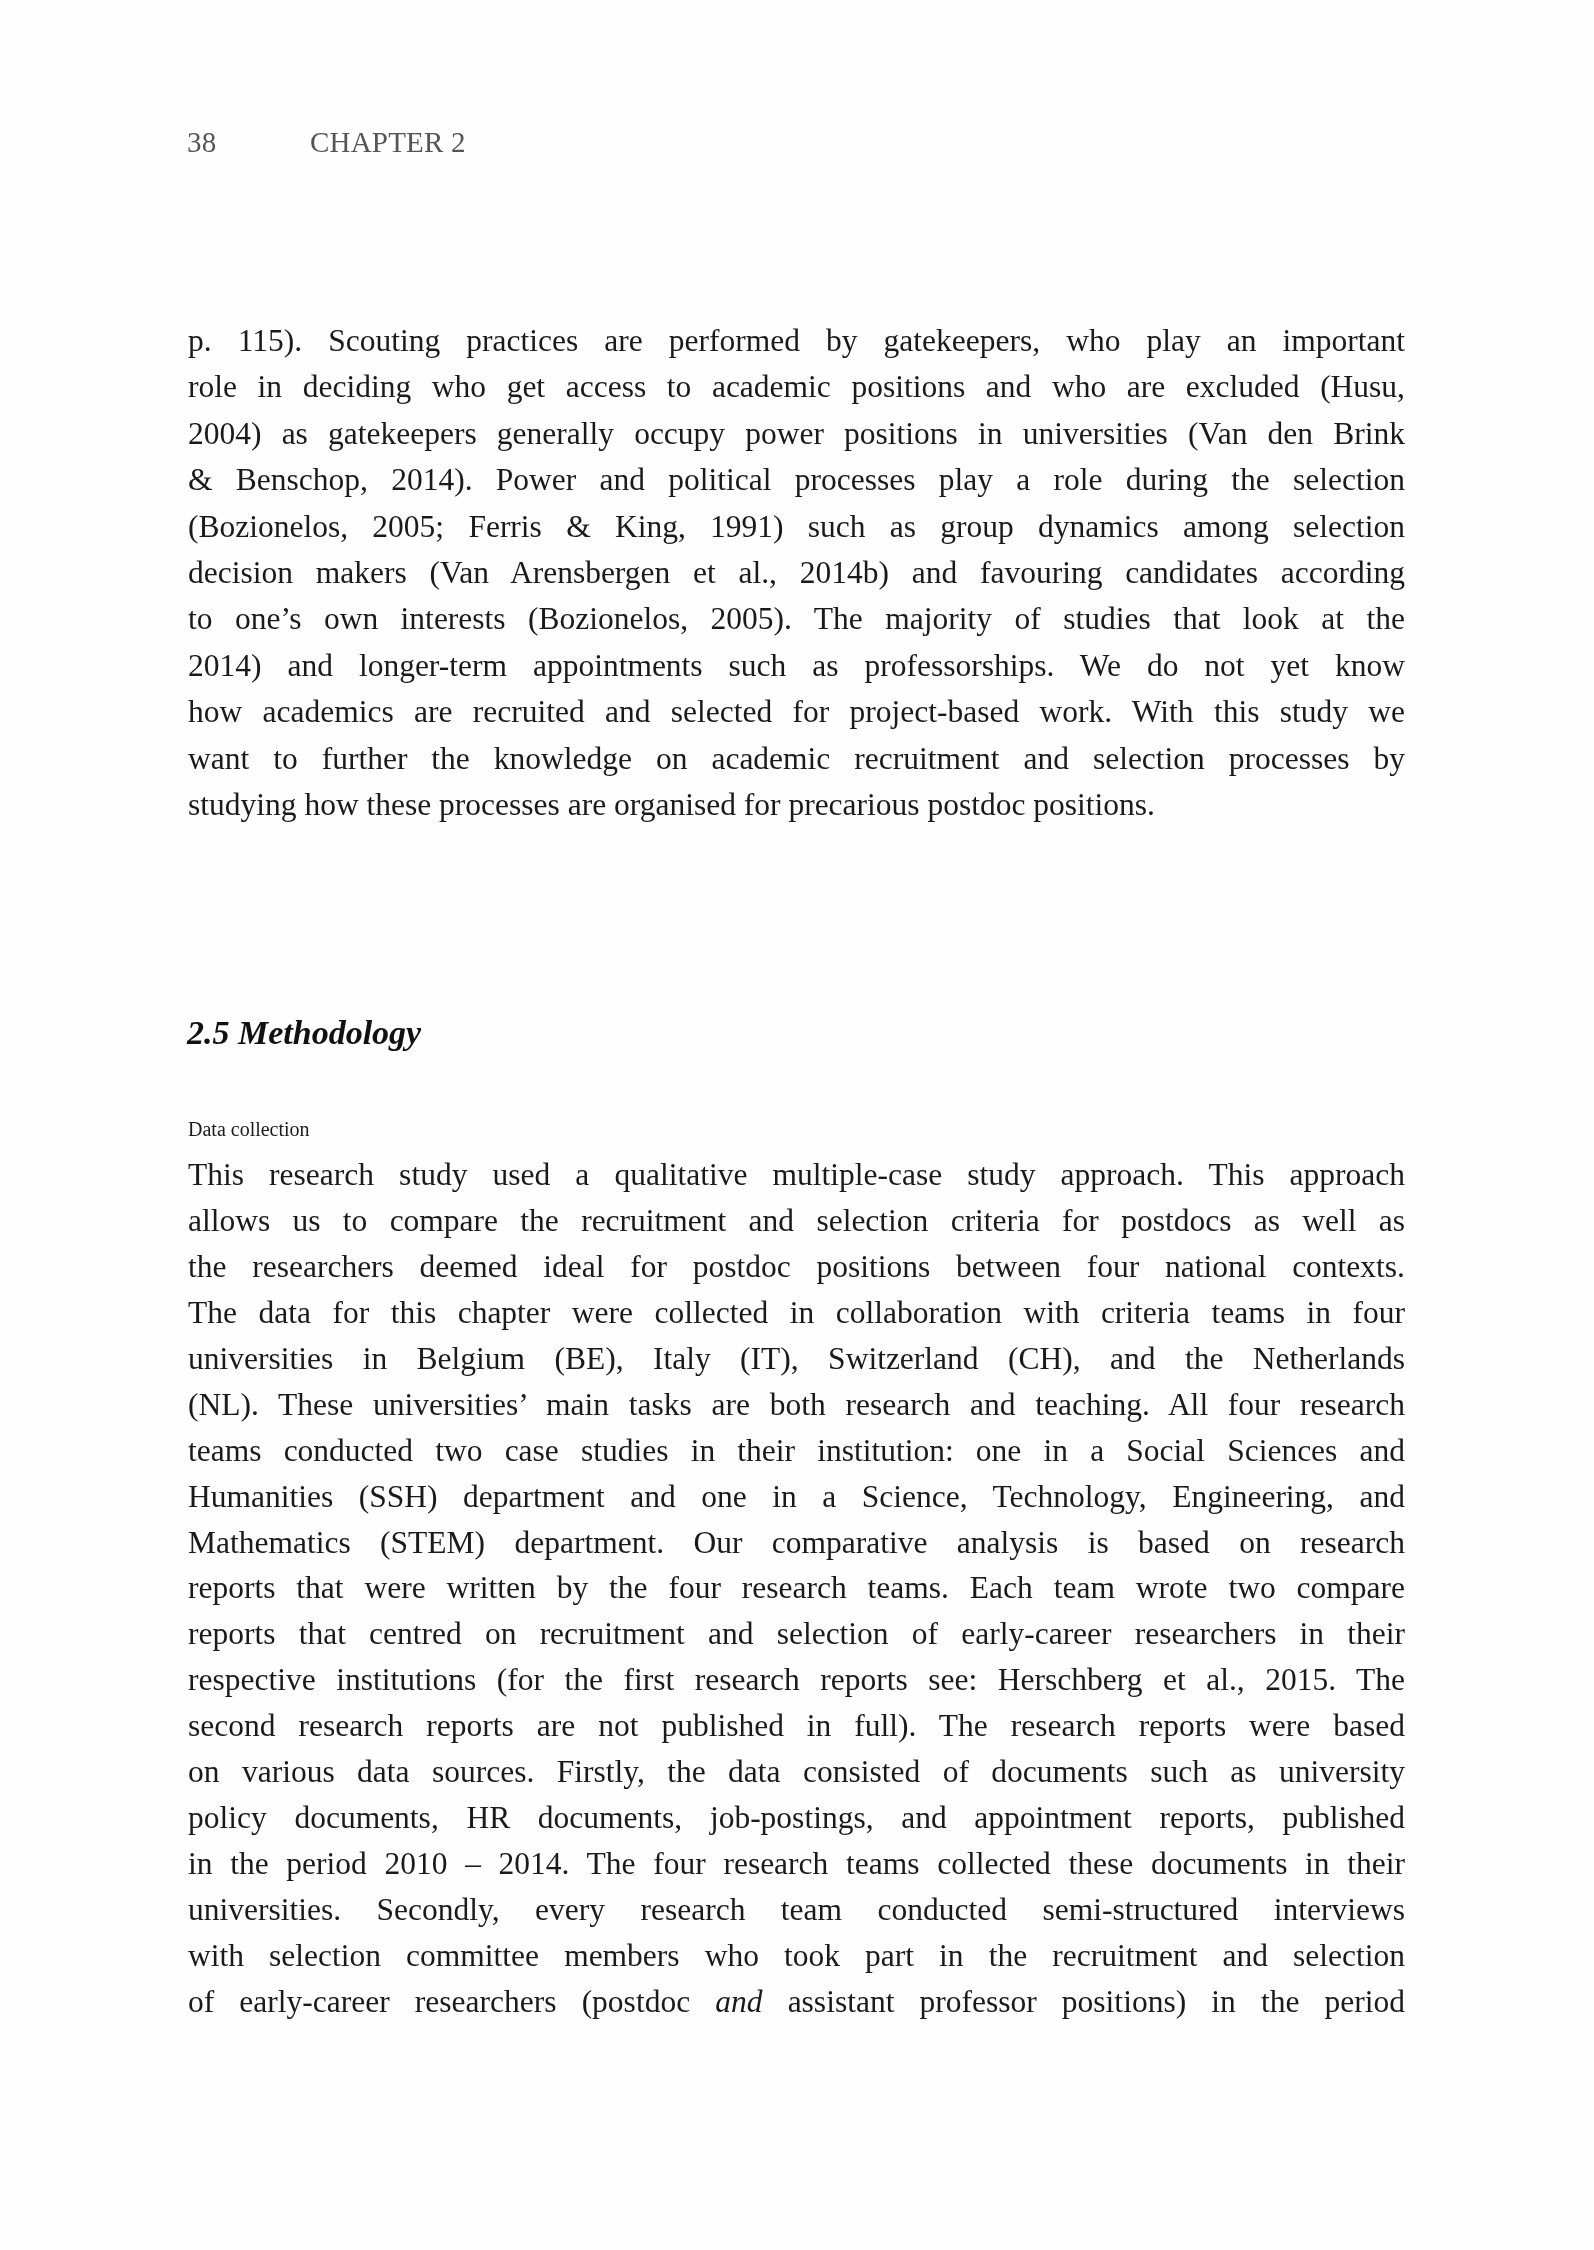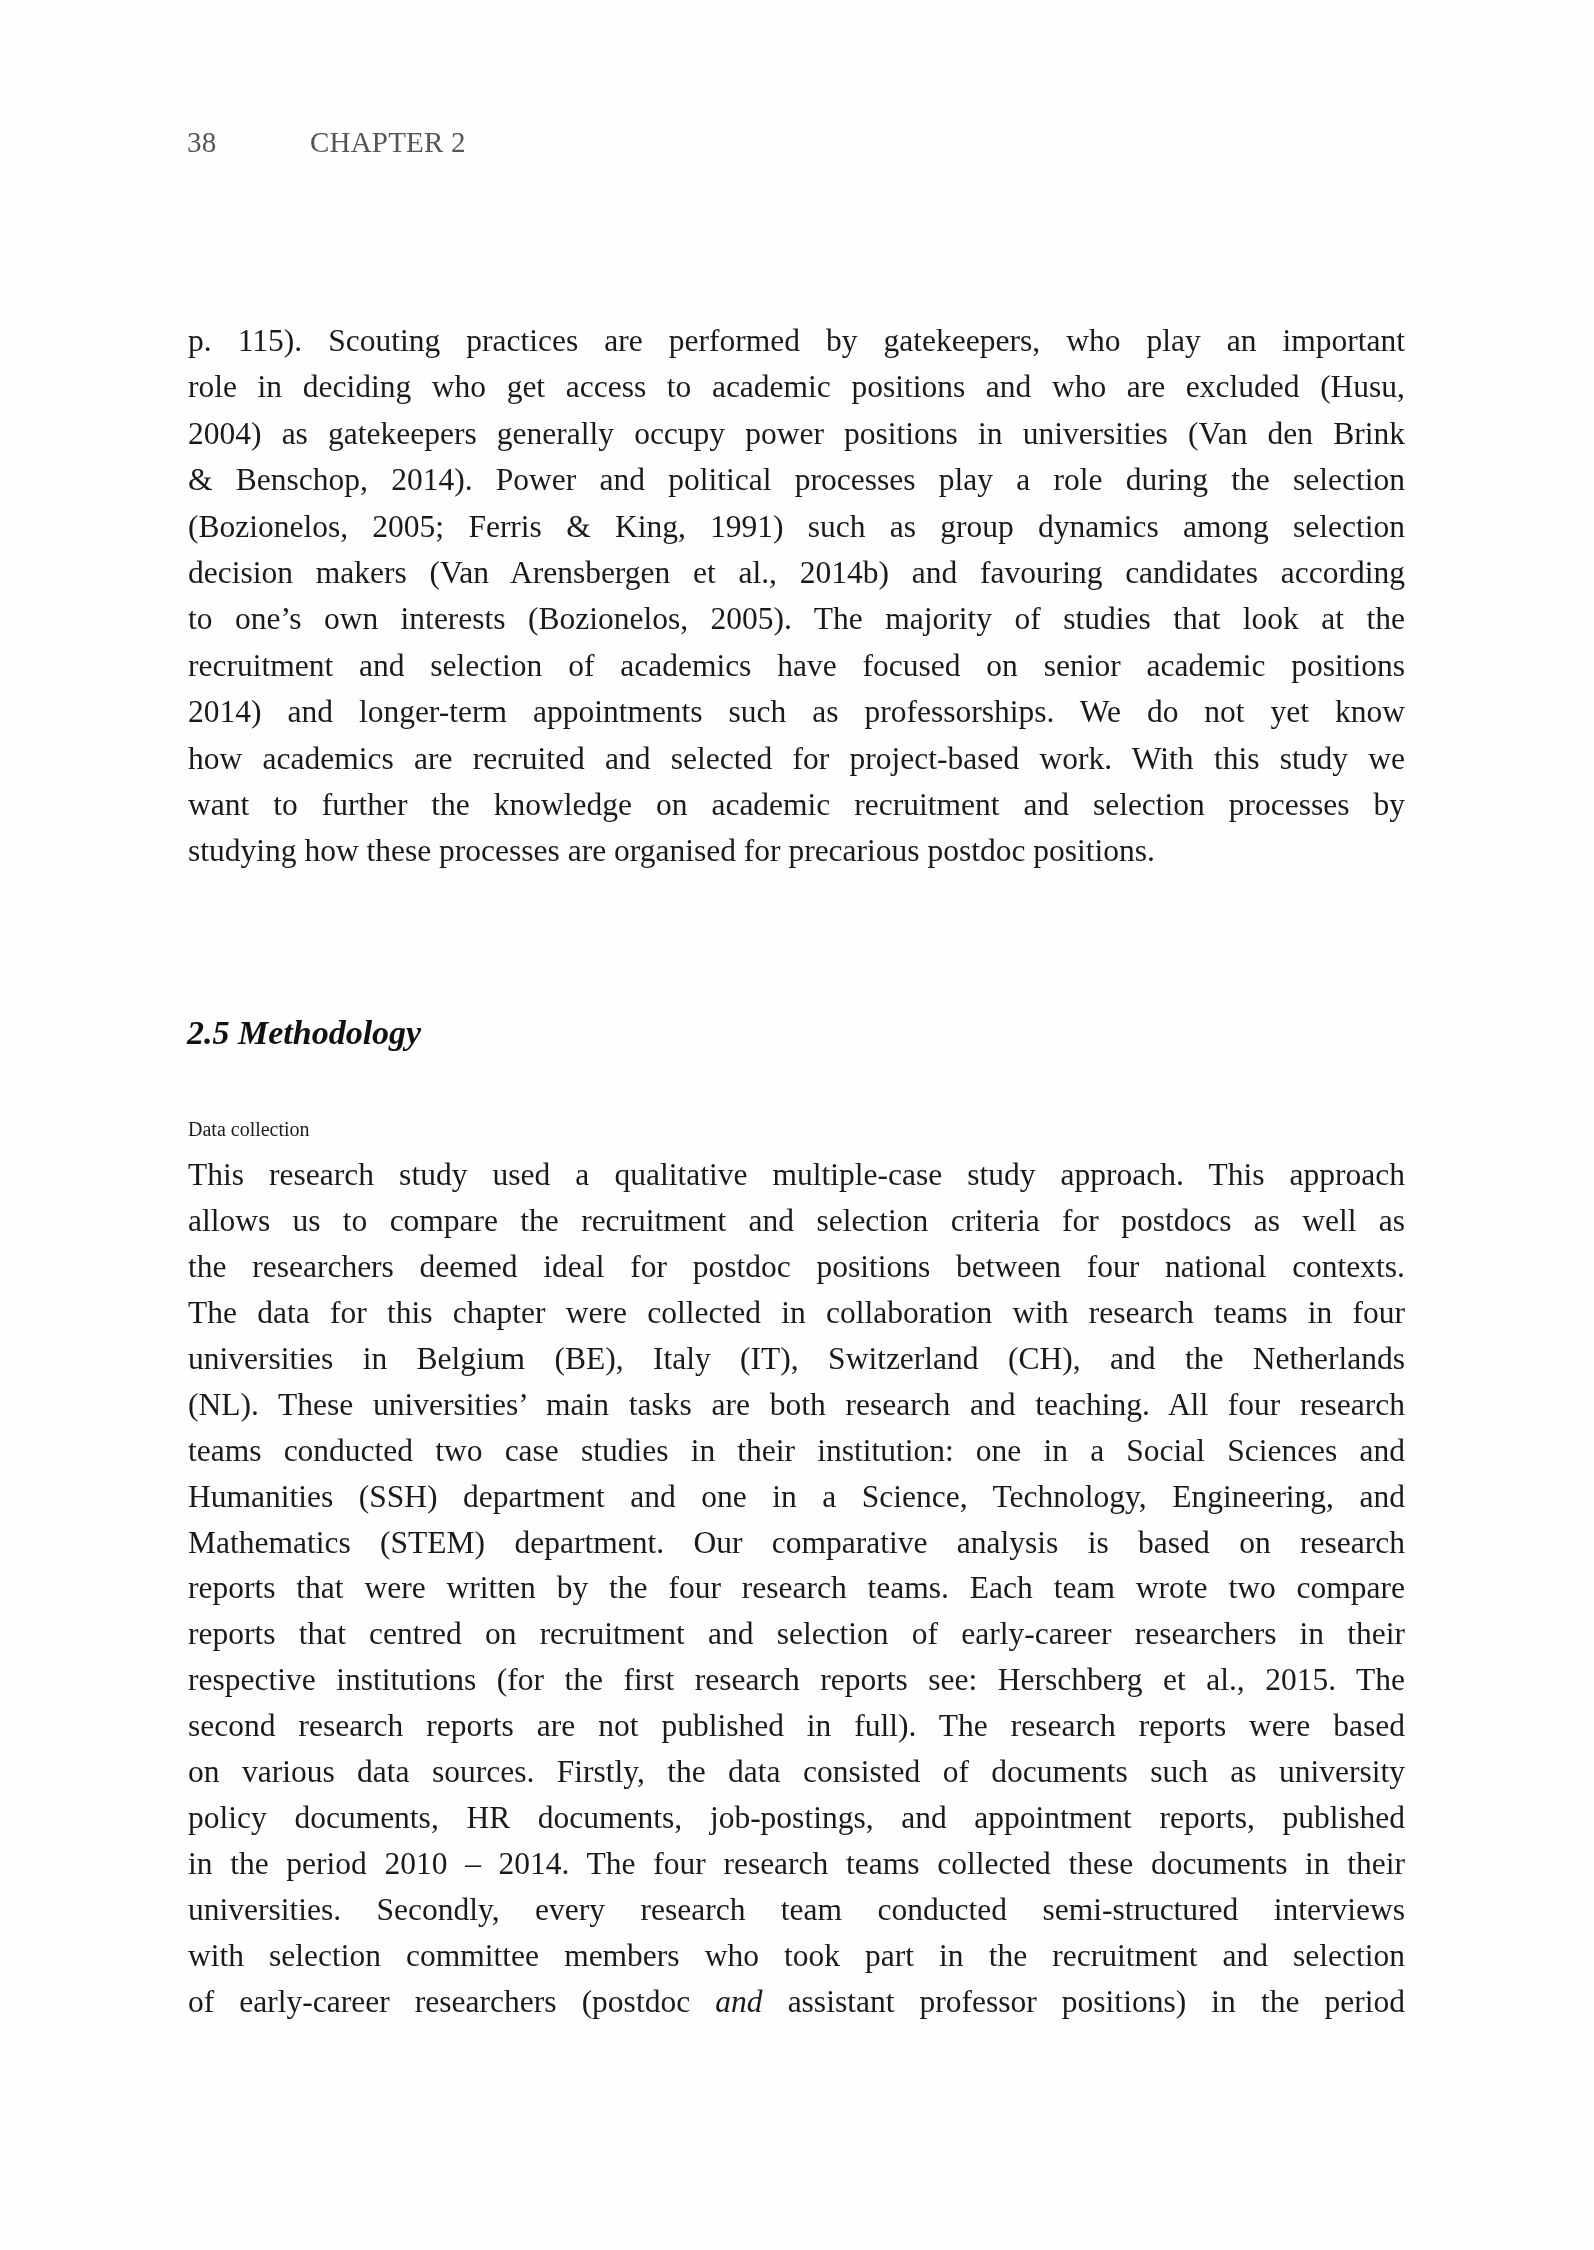--- a/index.html
+++ b/index.html
@@ -29,35 +29,34 @@
   </div>
 
   <div class="textblock" id="para1">
     <div class="line">p. 115). Scouting practices are performed by gatekeepers, who play an important</div>
     <div class="line">role in deciding who get access to academic positions and who are excluded (Husu,</div>
     <div class="line">2004) as gatekeepers generally occupy power positions in universities (Van den Brink</div>
     <div class="line">&amp; Benschop, 2014). Power and political processes play a role during the selection</div>
     <div class="line">(Bozionelos, 2005; Ferris &amp; King, 1991) such as group dynamics among selection</div>
     <div class="line">decision makers (Van Arensbergen et al., 2014b) and favouring candidates according</div>
     <div class="line">to one’s own interests (Bozionelos, 2005). The majority of studies that look at the</div>
-    <div class="line">recruitment and selection of academics have focused on senior academic positions</div>
     <div class="line">2014) and longer-term appointments such as professorships. We do not yet know</div>
     <div class="line">how academics are recruited and selected for project-based work. With this study we</div>
     <div class="line">want to further the knowledge on academic recruitment and selection processes by</div>
     <div class="line last">studying how these processes are organised for precarious postdoc positions.</div>
   </div>
 
   <div class="heading">2.5 Methodology</div>
   <div class="subheading">Data collection</div>
 
   <div class="textblock" id="para2">
     <div class="line">This research study used a qualitative multiple-case study approach. This approach</div>
     <div class="line">allows us to compare the recruitment and selection criteria for postdocs as well as</div>
     <div class="line">the researchers deemed ideal for postdoc positions between four national contexts.</div>
-    <div class="line">The data for this chapter were collected in collaboration with research teams in four</div>
+    <div class="line">The data for this chapter were collected in collaboration with criteria teams in four</div>
     <div class="line">universities in Belgium (BE), Italy (IT), Switzerland (CH), and the Netherlands</div>
     <div class="line">(NL). These universities’ main tasks are both research and teaching. All four research</div>
     <div class="line">teams conducted two case studies in their institution: one in a Social Sciences and</div>
     <div class="line">Humanities (SSH) department and one in a Science, Technology, Engineering, and</div>
     <div class="line">Mathematics (STEM) department. Our comparative analysis is based on research</div>
     <div class="line">reports that were written by the four research teams. Each team wrote two compare</div>
     <div class="line">reports that centred on recruitment and selection of early-career researchers in their</div>
     <div class="line">respective institutions (for the first research reports see: Herschberg et al., 2015. The</div>
     <div class="line">second research reports are not published in full). The research reports were based</div>
     <div class="line">on various data sources. Firstly, the data consisted of documents such as university</div>

